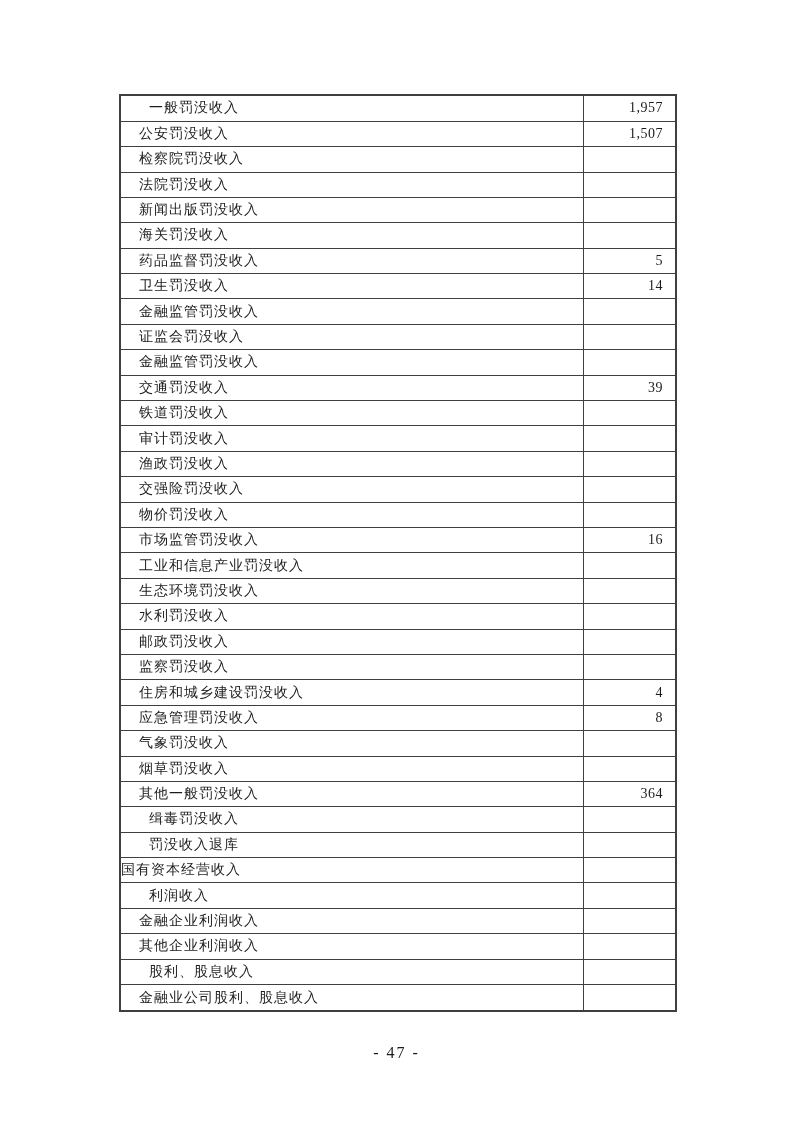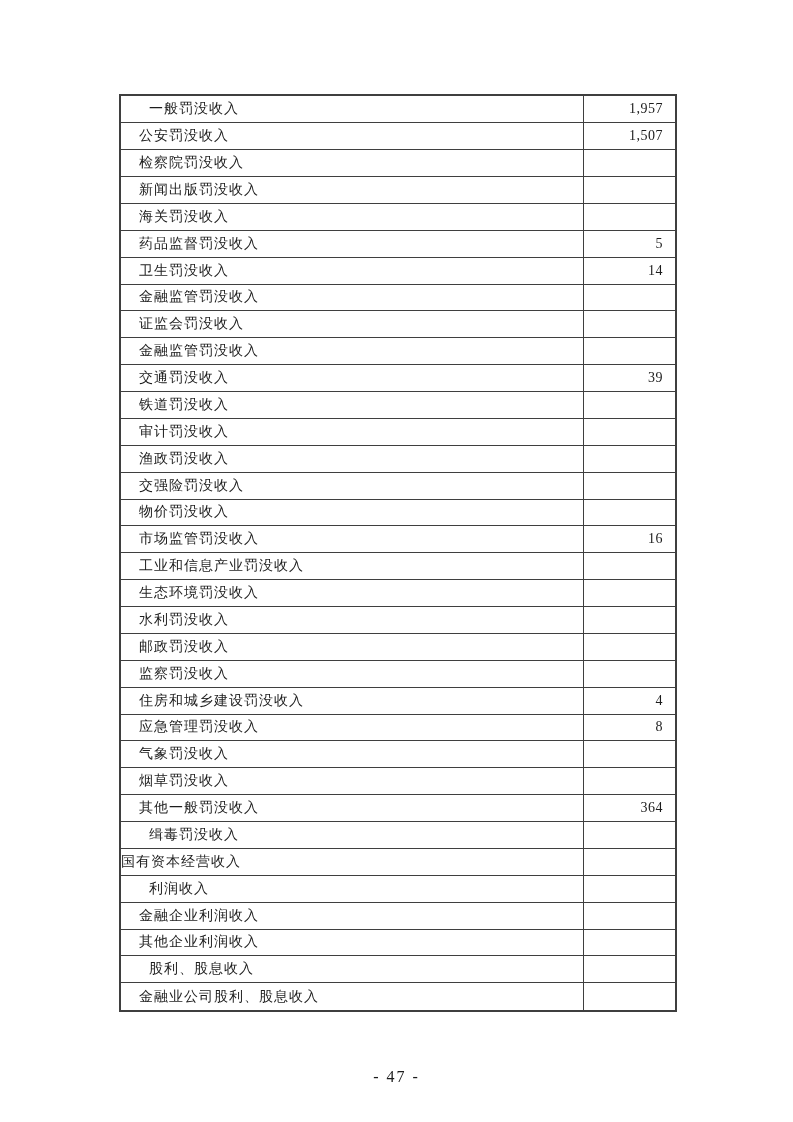--- a/index.html
+++ b/index.html
@@ -50,21 +50,20 @@
   .indent-1 { padding-left: 28px; margin-top: 47px; }
   .indent-2 { padding-left: 18px; }
   .page-number {
     position: absolute;
     left: 0; top: 1044px;
     width: 100%;
     text-align: center;
     font-size: 16px;
     letter-spacing: 2px;
     color: var(--text-color);
-    margin-top: 24px;
   }
 </style>
 </head>
 <body>
 
 <div class="page">
 
   <table class="budget-table">
     <colgroup>
       <col style="width: 463px;">
@@ -77,20 +76,24 @@
         </tr>
         <tr>
           <td class="label indent-2">公安罚没收入</td>
           <td class="value">1,507</td>
         </tr>
         <tr>
           <td class="label indent-2">检察院罚没收入</td>
           <td class="value"></td>
         </tr>
         <tr>
+          <td class="label indent-2">法院罚没收入</td>
+          <td class="value"></td>
+        </tr>
+        <tr>
           <td class="label indent-2">新闻出版罚没收入</td>
           <td class="value"></td>
         </tr>
         <tr>
           <td class="label indent-2">海关罚没收入</td>
           <td class="value"></td>
         </tr>
         <tr>
           <td class="label indent-2">药品监督罚没收入</td>
           <td class="value">5</td>
@@ -177,20 +180,24 @@
         </tr>
         <tr>
           <td class="label indent-2">其他一般罚没收入</td>
           <td class="value">364</td>
         </tr>
         <tr>
           <td class="label indent-1">缉毒罚没收入</td>
           <td class="value"></td>
         </tr>
         <tr>
+          <td class="label indent-1">罚没收入退库</td>
+          <td class="value"></td>
+        </tr>
+        <tr>
           <td class="label indent-0">国有资本经营收入</td>
           <td class="value"></td>
         </tr>
         <tr>
           <td class="label indent-1">利润收入</td>
           <td class="value"></td>
         </tr>
         <tr>
           <td class="label indent-2">金融企业利润收入</td>
           <td class="value"></td>

